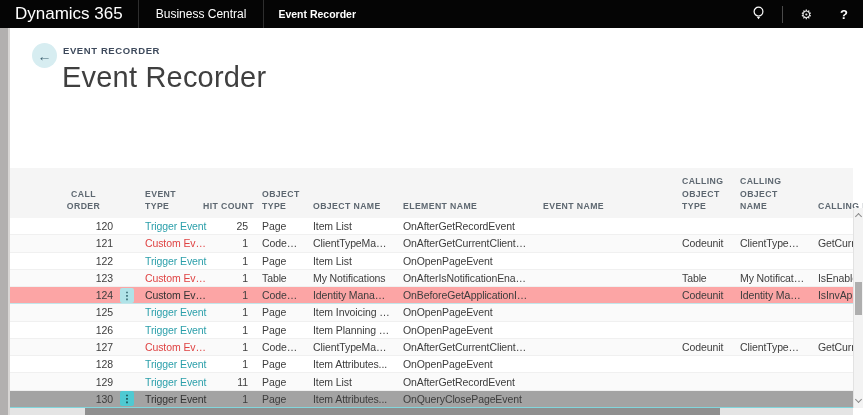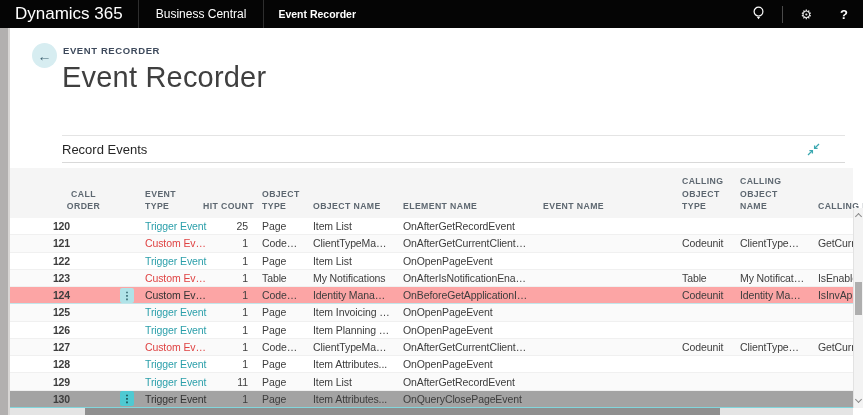--- a/index.html
+++ b/index.html
@@ -55,21 +55,21 @@
   .grid-header > div:nth-child(6)  { padding-left:11px; }
   .grid-header > div:nth-child(3)  { padding-left:4px; }
   .grid-header > div:nth-child(11) { overflow:visible; white-space:nowrap; }
 
   .grid-body { position:absolute; left:0; top:190px; width:843px; }
   .row { display:grid; height:17.27px; align-items:center;
          grid-template-columns:103px 28px 72px 36px 53px 88px 140px 139px 58px 78px 1fr;
          border-bottom:1px solid #f0f0f0; font-size:10.5px; color:#3d3d3d; cursor:pointer; }
   .grid-body .row:nth-child(even) { background:#fafafa; }
   .row > .cell { overflow:hidden; white-space:nowrap; text-overflow:ellipsis; letter-spacing:-.1px; }
-  .row > .cell:nth-child(1) { text-align:center;font-weight:bold; }
+  .row > .cell:nth-child(1) { text-align:right; }
   .row > .cell:nth-child(2) { display:flex; align-items:center; justify-content:center; overflow:visible; }
   .row > .cell:nth-child(3) { padding-left:4px; padding-right:4px; }
   .row > .cell:nth-child(4) { text-align:right; padding-right:1px; }
   .row > .cell:nth-child(5),
   .row > .cell:nth-child(7),
   .row > .cell:nth-child(8),
   .row > .cell:nth-child(9),
   .row > .cell:nth-child(10) { padding-left:13px; }
   .row > .cell:nth-child(6)  { padding-left:11px; }
   .row > .cell:nth-child(11) { padding-left:13px; overflow:visible; text-overflow:clip; }
@@ -119,33 +119,20 @@
 </div>
 
 <div class="left-strip"></div>
 
 <div class="content">
 
   <div class="back-btn">←</div>
   <div class="caption">EVENT RECORDER</div>
   <div class="title">Event Recorder</div>
 
-  <div class="section-bar">
-    <span>Record Events</span>
-    <span class="collapse-btn">
-      <svg width="15" height="15" viewBox="0 0 15 15">
-        <g stroke="#3aa7b0" stroke-width="1.3" fill="none">
-          <path d="M13 2 L8.6 6.4"></path>
-            <path d="M8.6 3.4 v3 h3"></path>
-          <path d="M2 13 L6.4 8.6"></path>
-            <path d="M6.4 11.6 v-3 h-3"></path>
-        </g>
-      </svg>
-    </span>
-  </div>
 
   <div class="grid-header">
     <div>CALL
 ORDER</div>
     <div></div>
     <div>EVENT
 TYPE</div>
     <div>HIT COUNT</div>
     <div>OBJECT
 TYPE</div>

